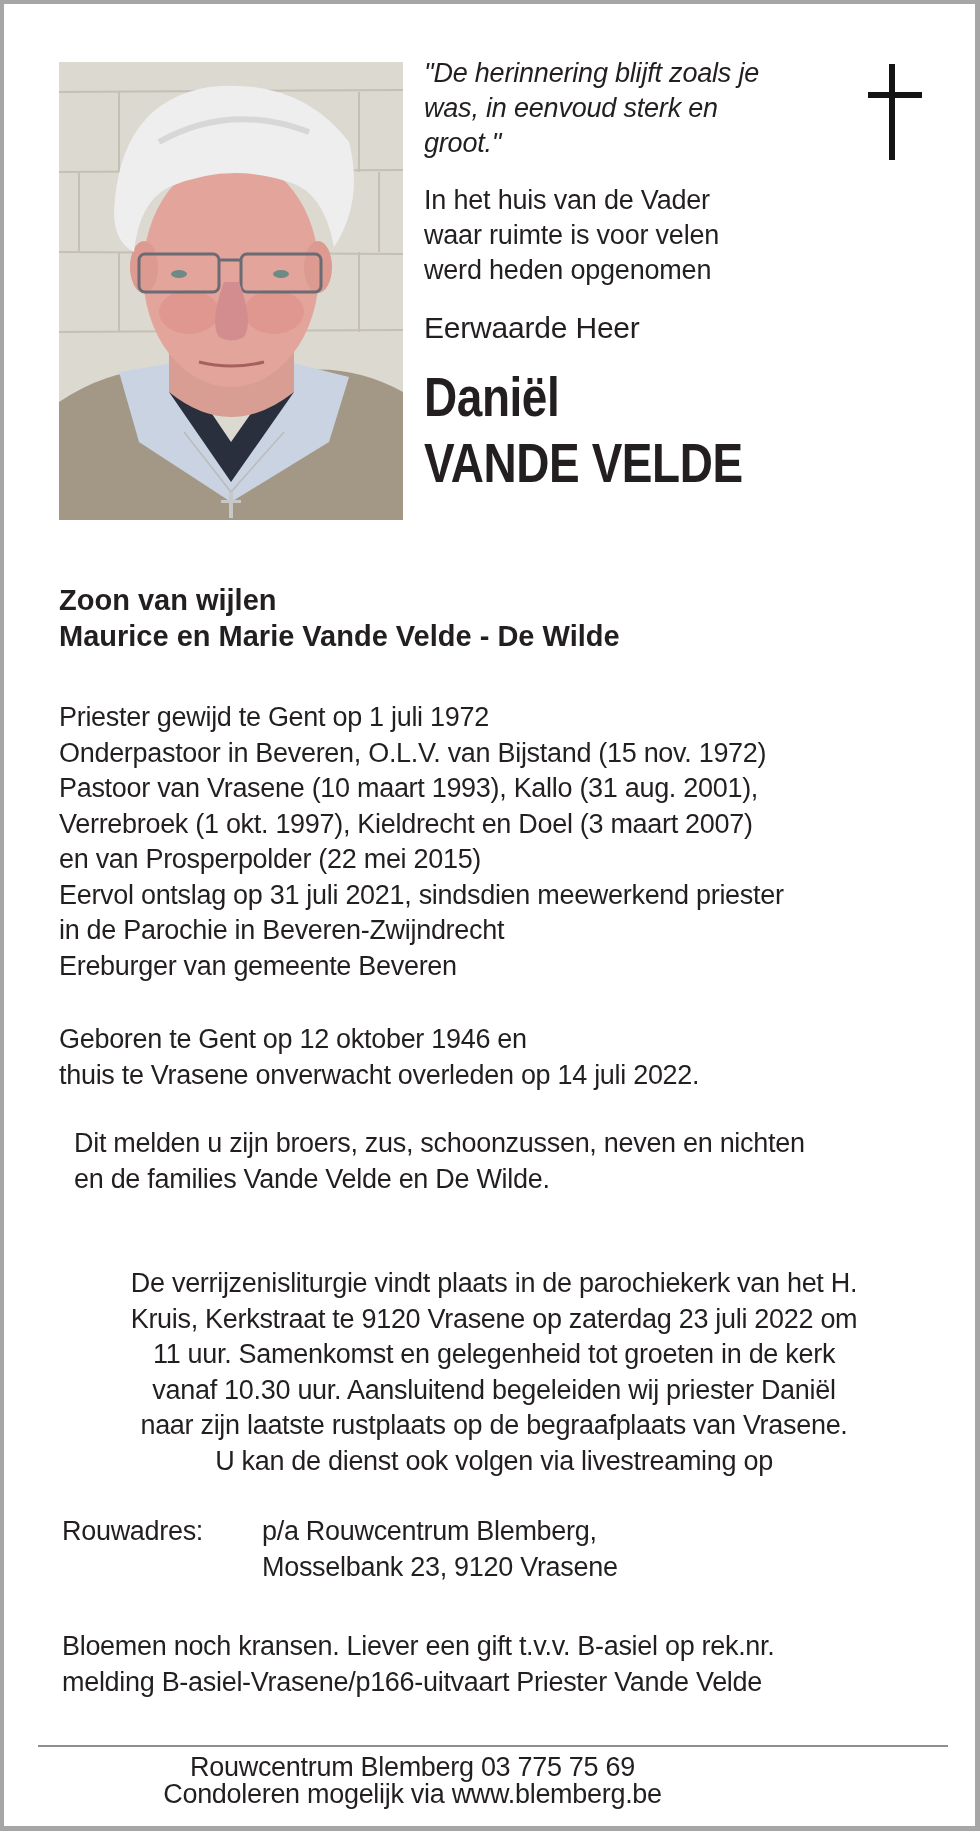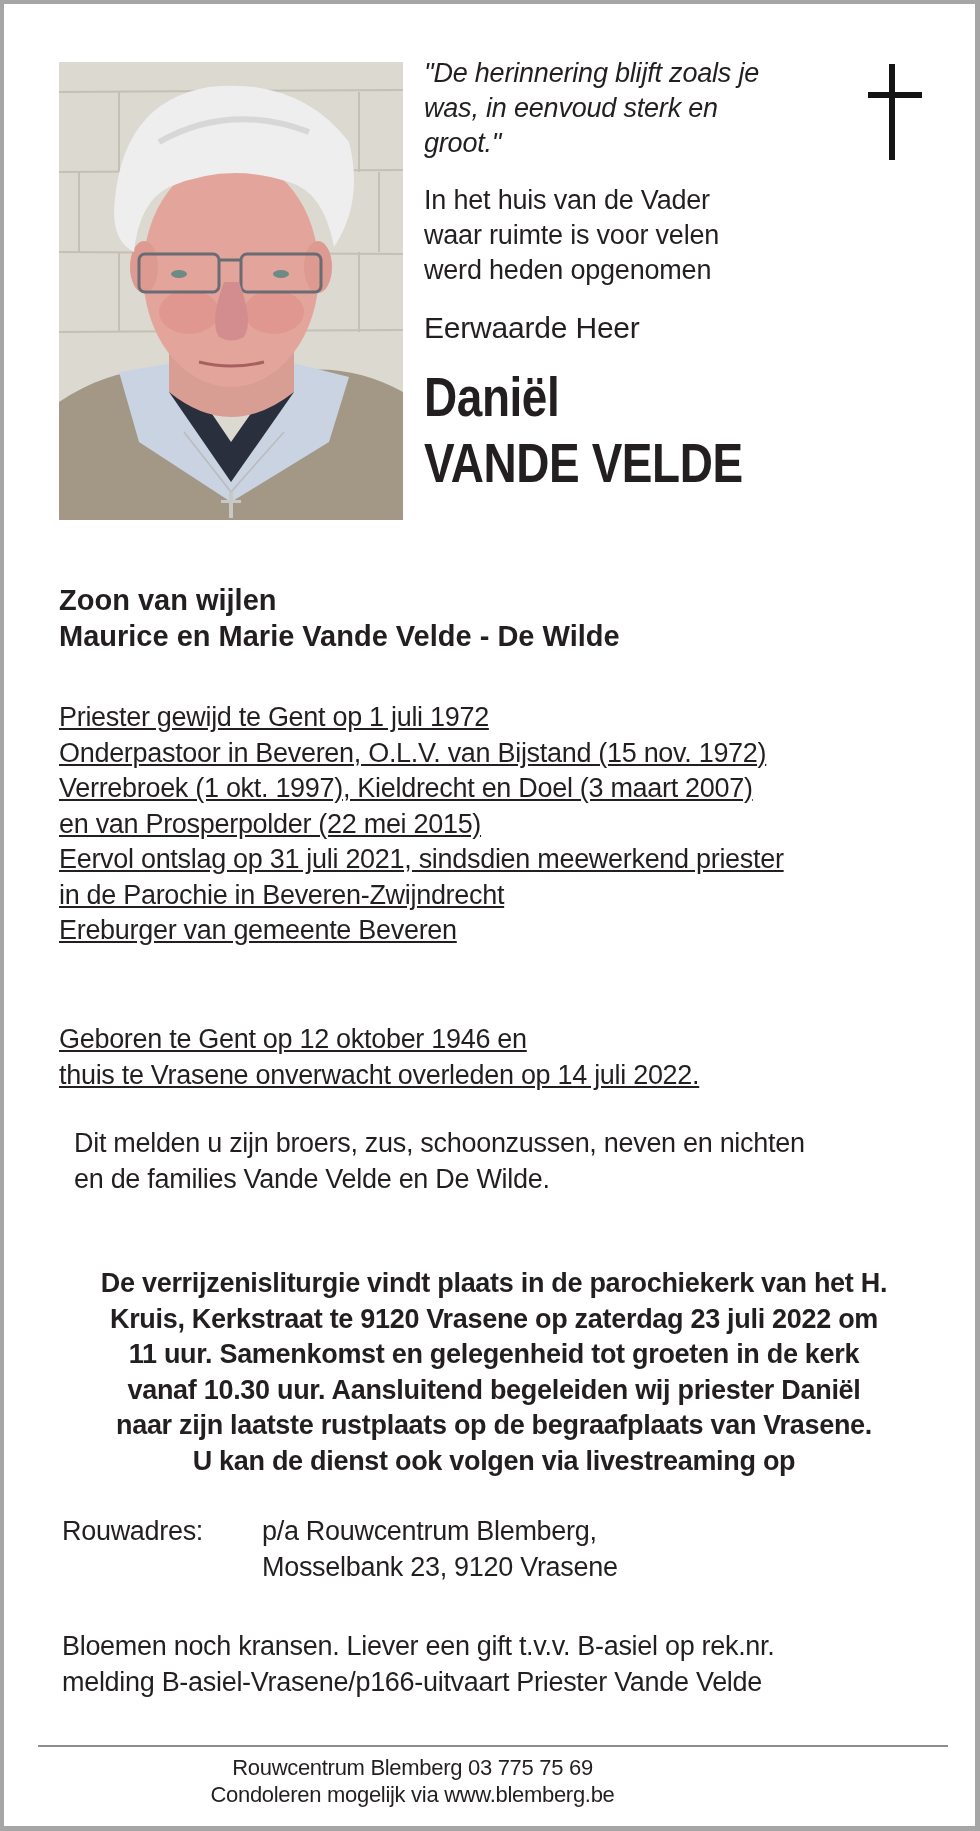--- a/index.html
+++ b/index.html
@@ -24,32 +24,32 @@
     .name {
       font-family: "Liberation Sans", sans-serif; font-weight: bold;
       font-size: 56px; line-height: 66px; margin: 18px 0 0 0;
       transform: scaleX(0.82); transform-origin: left top; white-space: nowrap;
       letter-spacing: -0.5px;
     }
     .center { position: absolute; left: 55px; width: 870px; }
     .parents { top: 578px; font-size: 29px; line-height: 36px; font-weight: bold; }
     .parents div { white-space: nowrap; }
     .career { top: 696px; font-size: 27px; line-height: 35.5px; letter-spacing: -0.3px; }
-    .career div, .birth div { white-space: nowrap; text-decoration: underline; }
+    .career div, .birth div { white-space: nowrap; }
     .birth { top: 1018px; font-size: 27px; line-height: 35.5px; letter-spacing: -0.3px; }
     .left { position: absolute; left: 58px; width: 870px; font-size: 27px; line-height: 35.5px; letter-spacing: -0.3px; }
     .left div { white-space: nowrap; }
     .family { top: 1122px; margin-left: 12px; }
-    .service { top: 1262px; text-align: center; left: 55px; font-weight: bold; }
+    .service { top: 1262px; text-align: center; left: 55px; }
     .address { top: 1510px; }
     .address .row { display: flex; }
     .address .lbl { width: 200px; }
     .gift { top: 1625px; }
     .divider { position: absolute; left: 34px; top: 1741px; width: 910px; height: 2px; background: #8e8e8e; }
-    .footer { position: absolute; left: 0; width: 817px; top: 1750px; text-align: center; font-size: 22px; line-height: 27px; letter-spacing: -0.3px; }
+    .footer { position: absolute; left: 0; width: 817px; top: 1750px; text-align: center; font-size: 27px; line-height: 27px; letter-spacing: -0.3px; }
   </style>
 </head>
 <body>
 
 <div class="card">
 
   <div class="photo">
     <svg width="344" height="458" viewBox="0 0 344 458">
 
       <rect x="0" y="0" width="344" height="458" fill="#dcd9d0"></rect>
@@ -129,20 +129,21 @@
   </div>
 
   <div class="center parents">
     <div>Zoon van wijlen</div>
     <div>Maurice en Marie Vande Velde - De Wilde</div>
   </div>
 
   <div class="center career">
     <div>Priester gewijd te Gent op 1 juli 1972</div>
     <div>Onderpastoor in Beveren, O.L.V. van Bijstand (15 nov. 1972)</div>
+    <div>Pastoor van Vrasene (10 maart 1993), Kallo (31 aug. 2001),</div>
     <div>Verrebroek (1 okt. 1997), Kieldrecht en Doel (3 maart 2007)</div>
     <div>en van Prosperpolder (22 mei 2015)</div>
     <div>Eervol ontslag op 31 juli 2021, sindsdien meewerkend priester</div>
     <div>in de Parochie in Beveren-Zwijndrecht</div>
     <div>Ereburger van gemeente Beveren</div>
   </div>
 
   <div class="center birth">
     <div>Geboren te Gent op 12 oktober 1946 en</div>
     <div>thuis te Vrasene onverwacht overleden op 14 juli 2022.</div>

